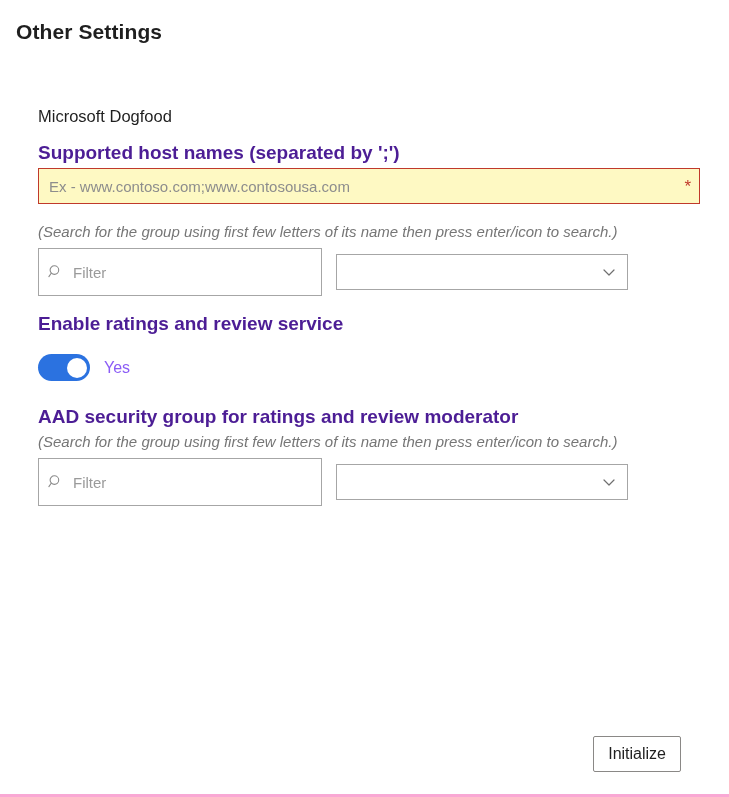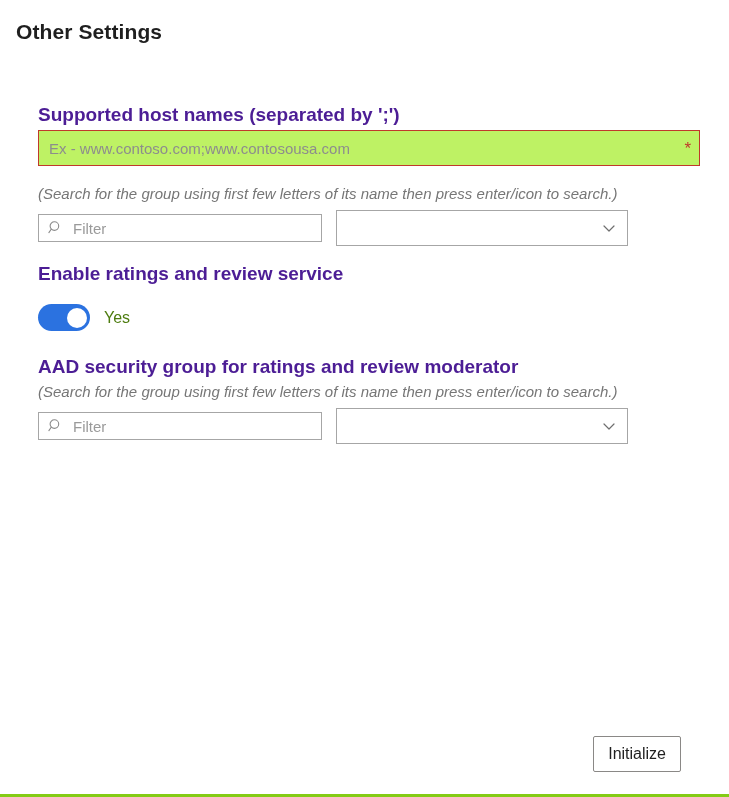--- a/index.html
+++ b/index.html
@@ -14,21 +14,21 @@
     color: #1f1f1f;
     -webkit-font-smoothing: antialiased;
     overflow: hidden;
   }
   .panel {
     position: relative;
     width: 729px;
     height: 797px;
     box-sizing: border-box;
     background: #ffffff;
-    border-bottom: 3px solid #84cc16;
+    border-bottom: 3px solid #f9a8d4;
   }
   .page-title {
     position: absolute;
     left: 16px;
     top: 18px;
     font-size: 21px;
     font-weight: 600;
     letter-spacing: .1px;
     color: #1f1f1f;
     line-height: 28px;
@@ -65,21 +65,21 @@
     line-height: 20px;
     margin: 0 0 6px 0;
   }
   
   .hostnames-wrap {
     position: relative;
     width: 662px;
     height: 36px;
     border: 1px solid #c0392b;
     box-sizing: border-box;
-    background: #bef264;
+    background: #fef9c3;
     margin-bottom: 18px;
   }
   .hostnames-input {
     position: absolute;
     left: 0; top: 0;
     width: 100%;
     height: 100%;
     border: 0;
     outline: none;
     background: transparent;
@@ -103,21 +103,21 @@
   
   .picker-row {
     display: flex;
     align-items: center;
     gap: 14px;
     margin-bottom: 18px;
   }
   .filter-box {
     position: relative;
     width: 284px;
-    height: 28px;
+    height: 48px;
     border: 1px solid #a6a6a6;
     box-sizing: border-box;
     background: #fff;
   }
   .filter-input {
     position: absolute;
     left: 0; top: 0;
     width: 100%; height: 100%;
     box-sizing: border-box;
     border: 0;
@@ -184,21 +184,21 @@
     position: absolute;
     top: 3.5px;
     left: 29px;
     width: 20px;
     height: 20px;
     border-radius: 50%;
     background: #ffffff;
   }
   .toggle-text {
     font-size: 16px;
-    color: #4d7c0f;
+    color: #8b5cf6;
   }
   
   .footer {
     position: absolute;
     right: 48px;
     bottom: 22px;
     display: flex;
     gap: 17px;
   }
   .btn {
@@ -219,20 +219,21 @@
 </style>
 </head>
 <body>
 
 <div class="panel">
 
   <div class="page-title">Other Settings</div>
 
   <div class="form-body">
 
+    <div class="aad-tenant">Microsoft Dogfood</div>
 
     <div class="field-label">Supported host names (separated by ';')</div>
     <div class="hostnames-wrap">
       <input class="hostnames-input" type="text" placeholder="Ex - www.contoso.com;www.contosousa.com" style="">
       <span class="required-asterisk">*</span>
     </div>
 
     <div class="field-hint">(Search for the group using first few letters of its name then press enter/icon to search.)</div>
     <div class="picker-row">
       <div class="filter-box">

